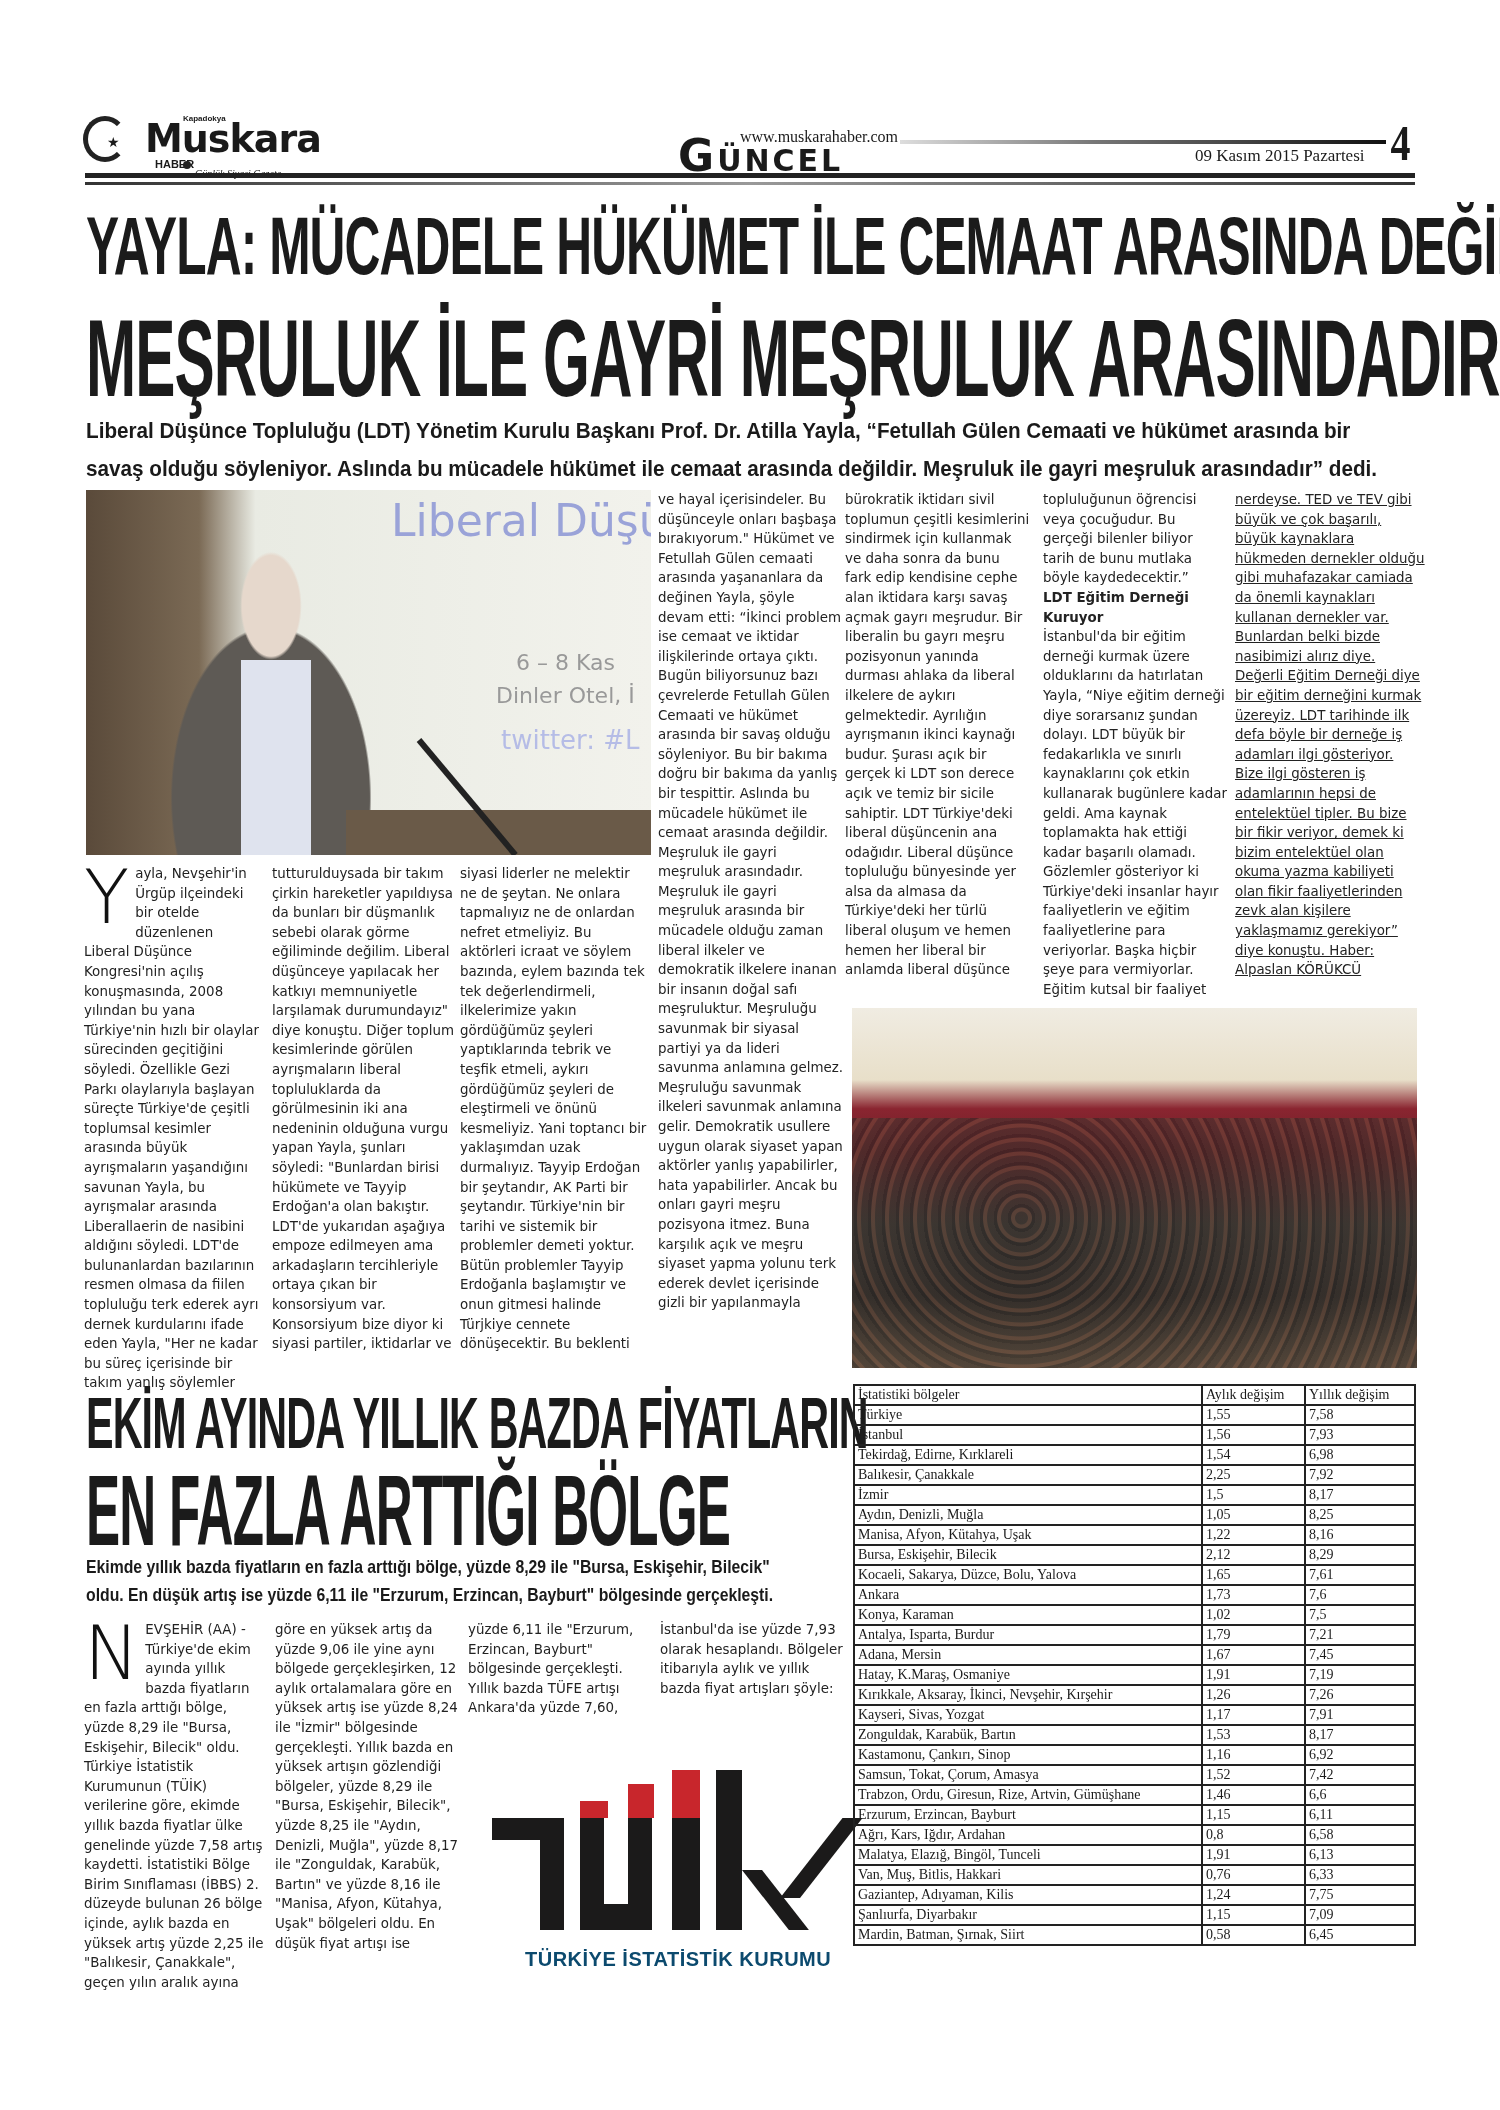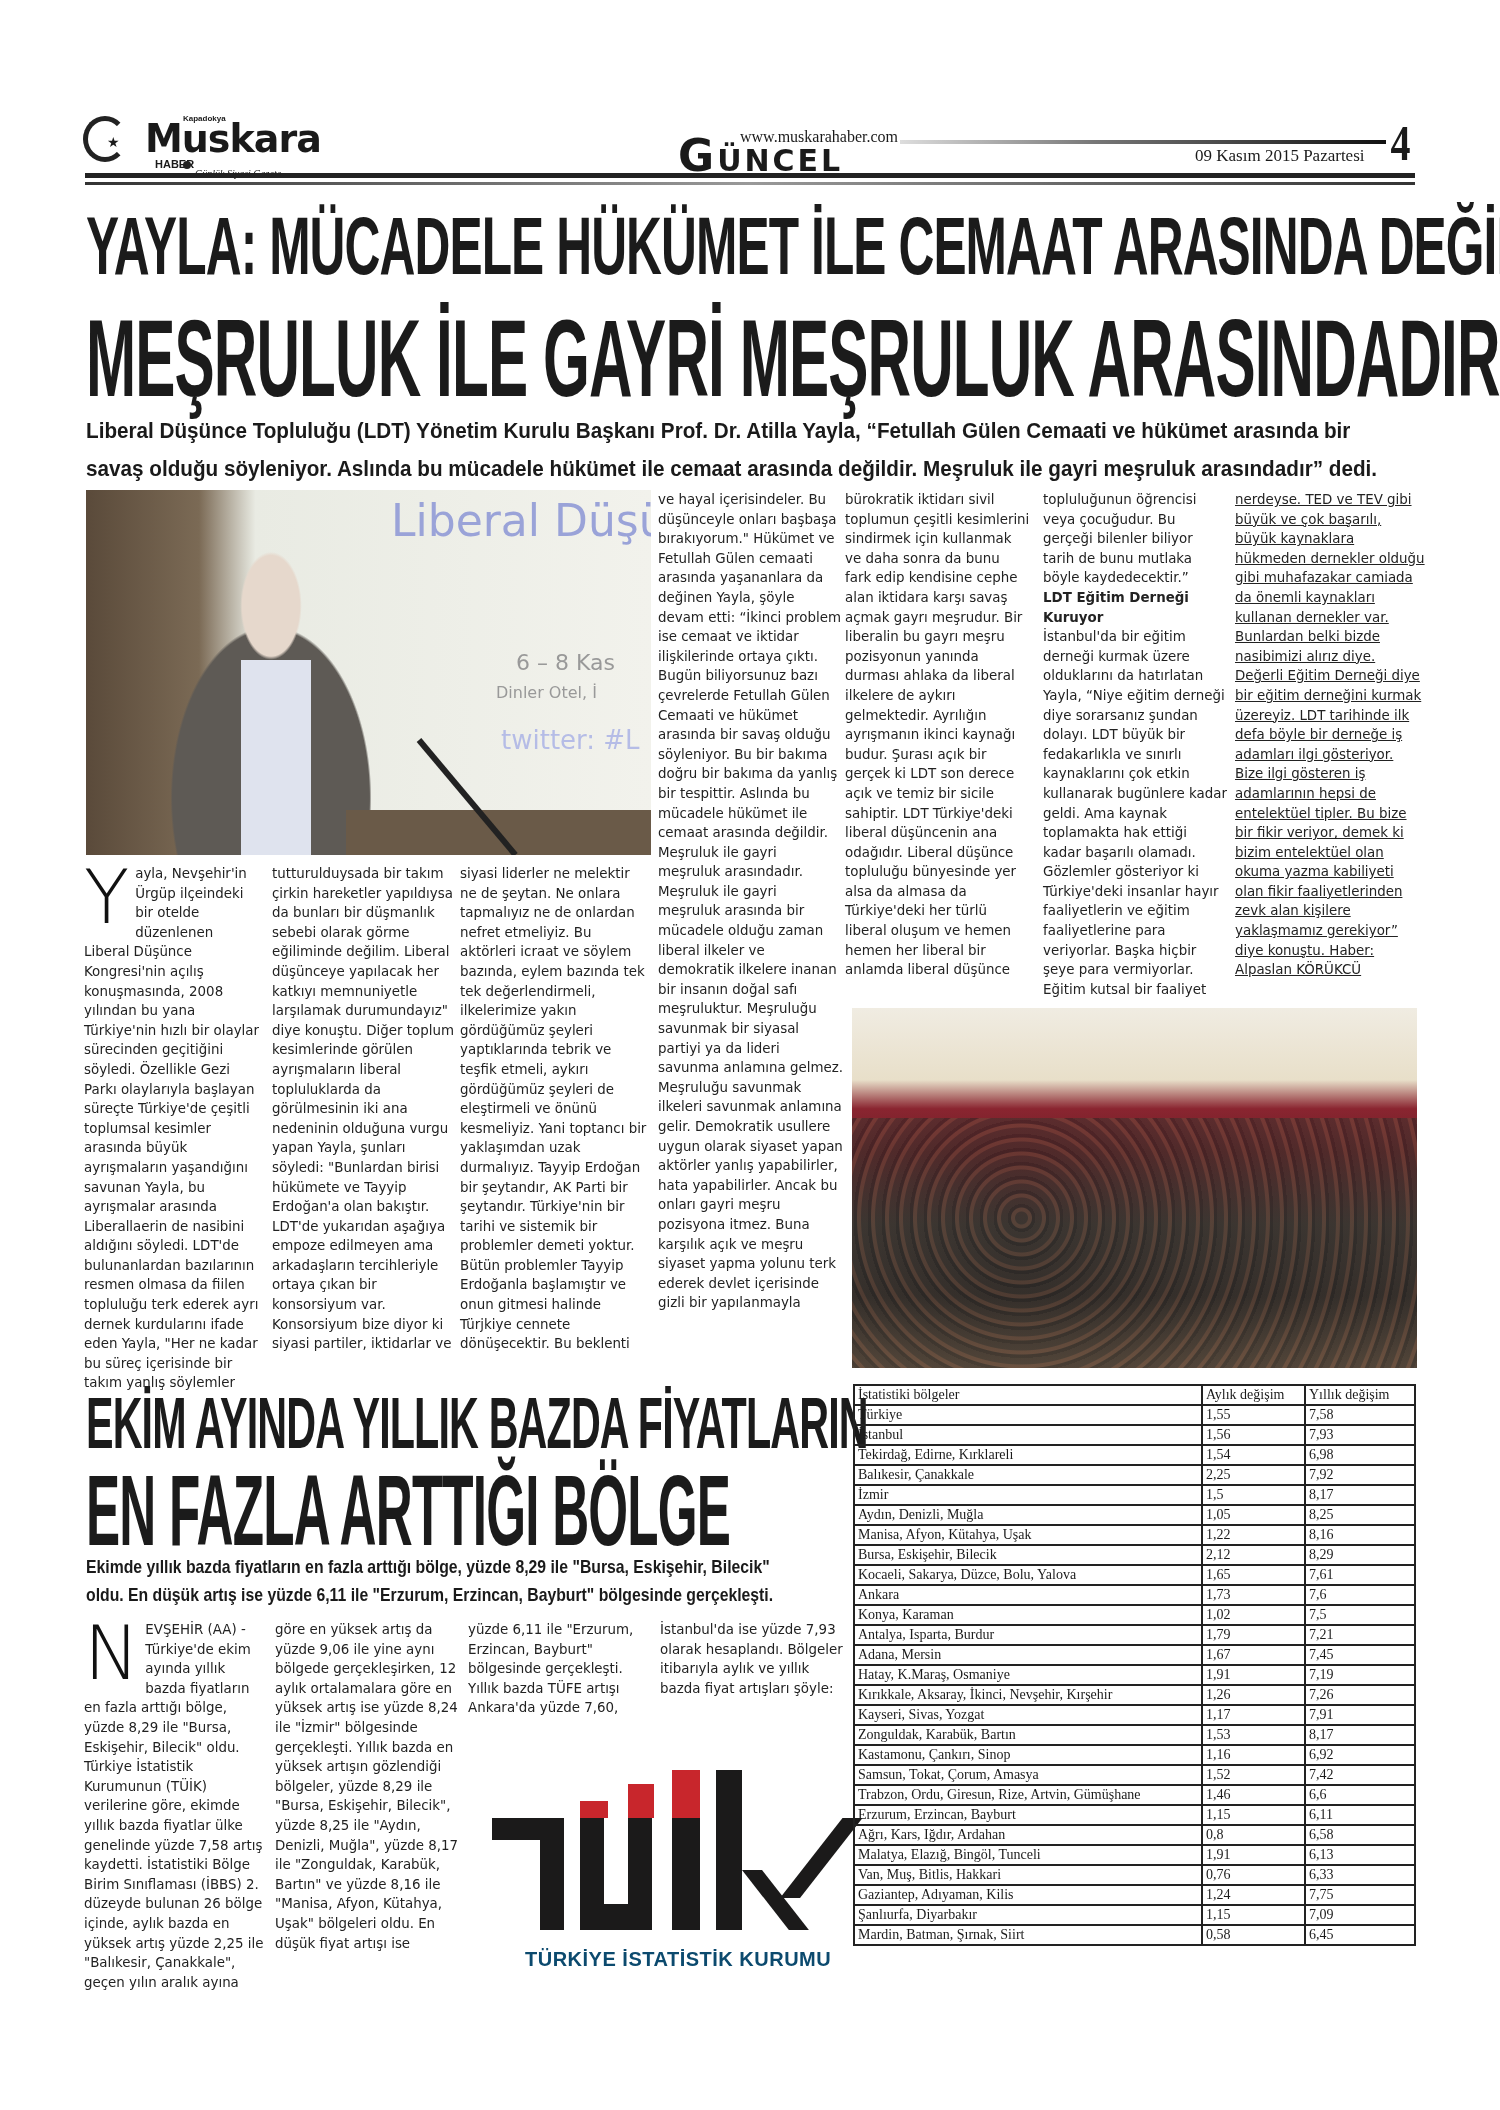--- a/index.html
+++ b/index.html
@@ -25,21 +25,21 @@
   
   .hl{font-family:"Liberation Sans",sans-serif;font-weight:bold;transform-origin:left top;white-space:nowrap;color:#1b1b1b;letter-spacing:-1px;}
   #h1a{left:86px;top:200px;font-size:54px;line-height:60px;transform:scale(0.92,1.5);}
   #h1b{left:86px;top:300px;font-size:70px;line-height:76px;transform:scale(0.86,1.55);}
   #lead1{left:86px;top:412px;width:1340px;font-size:22px;font-weight:bold;line-height:38px;transform:scaleX(0.94);transform-origin:left top;white-space:nowrap;}
   
   .photo{overflow:hidden;}
   #photo1{left:86px;top:490px;width:565px;height:365px;background:linear-gradient(90deg,#5a4a3a 0%,#7b6a55 20%,#e9ebe3 30%,#f2f2ec 100%);}
   #photo1 .slide1{position:absolute;left:305px;top:5px;font-size:44px;color:#9aa3d8;font-family:"DejaVu Sans",sans-serif;white-space:nowrap;}
   #photo1 .slide2{position:absolute;left:430px;top:160px;font-size:22px;color:#999;font-family:"DejaVu Sans",sans-serif;white-space:nowrap;}
-  #photo1 .slide3{position:absolute;left:410px;top:193px;font-size:16px;color:#999;font-family:"DejaVu Sans",sans-serif;white-space:nowrap;}
+  #photo1 .slide3{position:absolute;left:410px;top:193px;font-size:22px;color:#999;font-family:"DejaVu Sans",sans-serif;white-space:nowrap;}
   #photo1 .slide4{position:absolute;left:415px;top:235px;font-size:26px;color:#b5bce6;font-family:"DejaVu Sans",sans-serif;white-space:nowrap;}
   #photo1 .man{position:absolute;left:40px;top:60px;width:290px;height:310px;background:radial-gradient(ellipse at 50% 18%,#e6d8cc 0 14%,transparent 15%),radial-gradient(ellipse at 50% 80%,#5e5a55 0 48%,transparent 49%);}
   #photo1 .shirt{position:absolute;left:155px;top:170px;width:70px;height:200px;background:#dfe3ee;}
   #photo1 .mic{position:absolute;left:330px;top:250px;width:6px;height:150px;background:#222;transform:rotate(-40deg);transform-origin:top;}
   #photo1 .podium{position:absolute;left:260px;top:320px;width:305px;height:45px;background:#6a5a48;}
   #photo2{left:852px;top:1008px;width:565px;height:360px;background:linear-gradient(180deg,#f0ece2 0%,#e8dfc9 20%,#8a2530 28%,#6a1f27 40%,#3d3936 60%,#2d2a28 80%,#6d5b48 100%);}
   #photo2 .crowd{position:absolute;left:0;top:110px;width:565px;height:250px;background:repeating-radial-gradient(circle at 30% 40%,#3b332d 0 6px,#6a4a3a 7px 10px,#2b2623 11px 14px);opacity:0.55;}
   
   .col{font-family:"DejaVu Sans",sans-serif;font-size:13.4px;line-height:19.6px;color:#222;white-space:pre-line;}
   .col .sub{font-weight:bold;}

